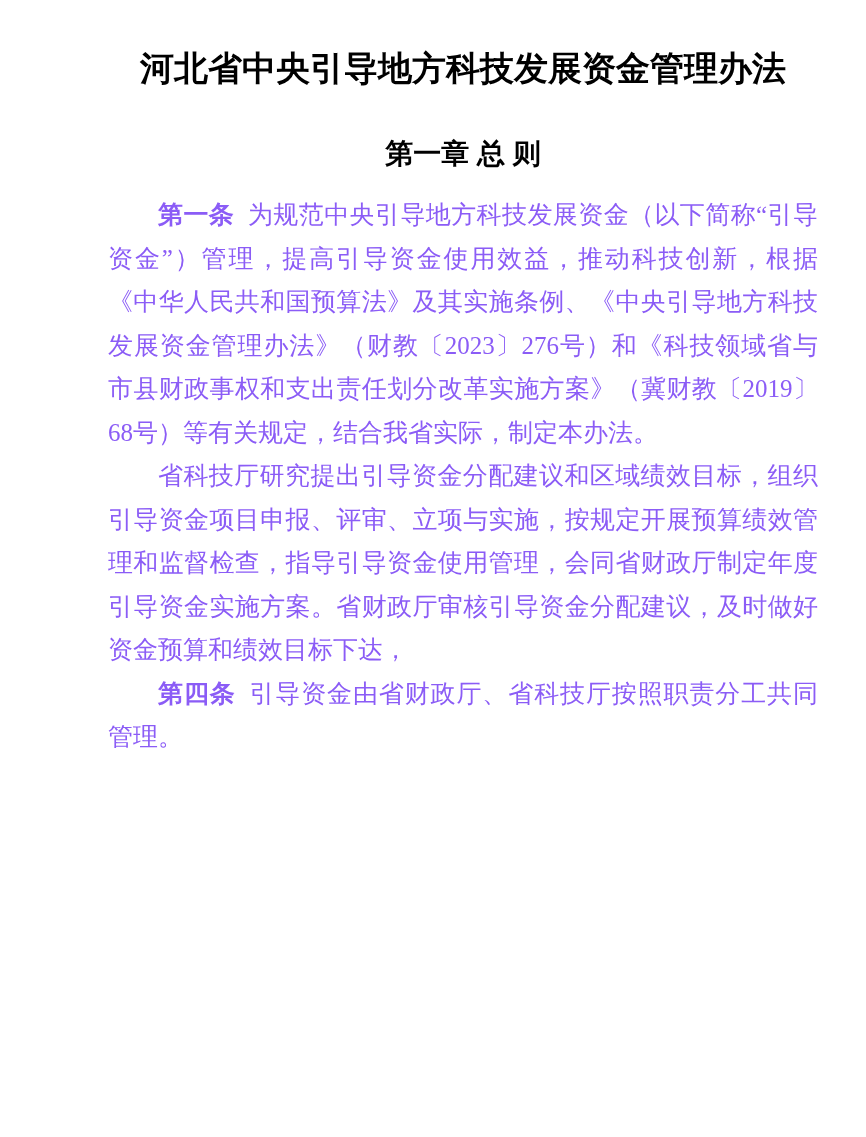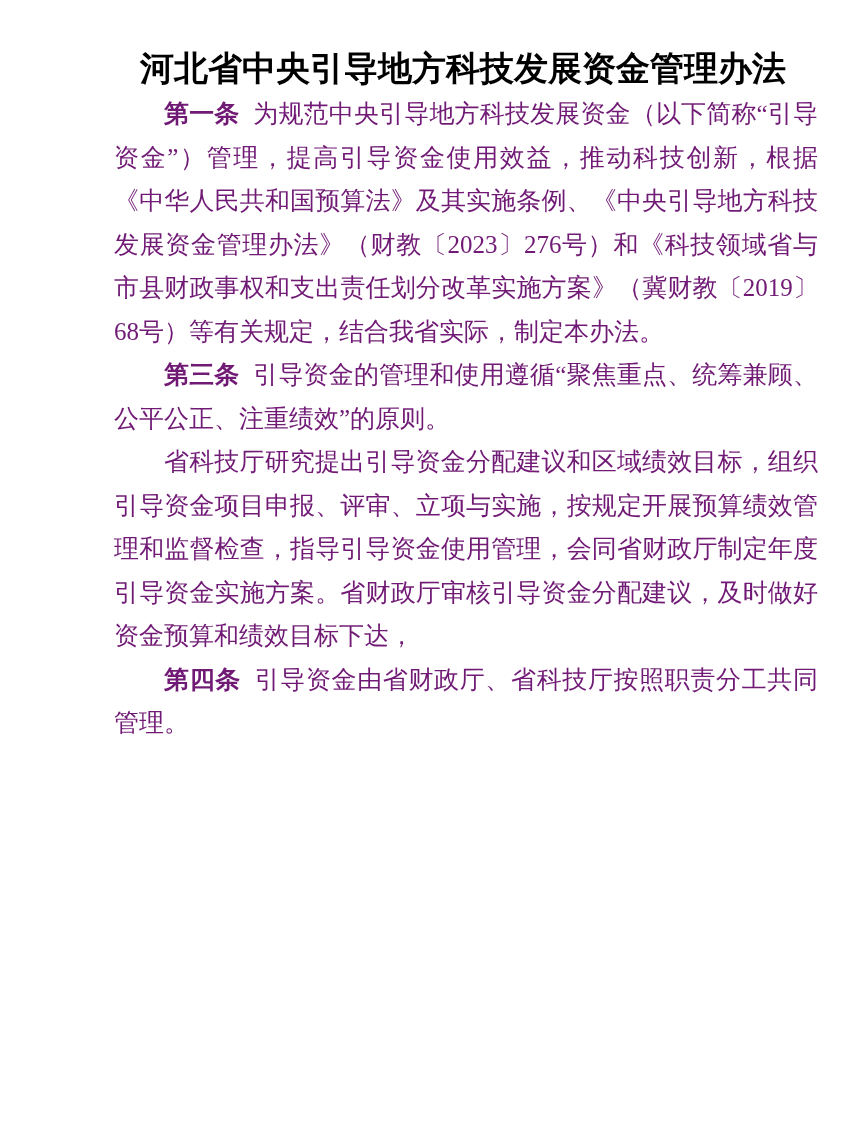--- a/index.html
+++ b/index.html
@@ -36,22 +36,21 @@
     margin: 40px 0 18px 0;
     color: #000000;
     white-space: pre;
   }
   .body-text {
     font-family: "Liberation Serif", serif;
     font-size: 25px;
     line-height: 43.5px;
     text-align: justify;
     text-justify: inter-character;
-    color: #701a75;
-    margin-left: 6px;
+    color: #8b5cf6;
   }
   .para {
     margin: 0;
     padding: 0;
     text-indent: 2em;
   }
   .para-label {
     font-family: "Liberation Sans", sans-serif;
     font-weight: 700;
     margin-right: 0.55em;
@@ -60,26 +59,26 @@
     margin-right: 0;
   }
 </style>
 </head>
 <body>
 
 <div class="page">
 
   <h1 class="doc-title">河北省中央引导地方科技发展资金管理办法</h1>
 
+  <h2 class="chapter-heading">第一章 总 则</h2>
 
   <div class="body-text">
 
     <p class="para"><b class="para-label">第一条</b><span class="para-text">为规范中央引导地方科技发展资金（以下简称“引导资金”）管理，提高引导资金使用效益，推动科技创新，根据《中华人民共和国预算法》及其实施条例、《中央引导地方科技发展资金管理办法》（财教〔2023〕276号）和《科技领域省与市县财政事权和支出责任划分改革实施方案》（冀财教〔2019〕68号）等有关规定，结合我省实际，制定本办法。</span></p>
 
 
-    <p class="para"><b class="para-label">第三条</b><span class="para-text">引导资金的管理和使用遵循“聚焦重点、统筹兼顾、公平公正、注重绩效”的原则。</span></p>
 
     <p class="para"><b class="para-label"></b><span class="para-text">省科技厅研究提出引导资金分配建议和区域绩效目标，组织引导资金项目申报、评审、立项与实施，按规定开展预算绩效管理和监督检查，指导引导资金使用管理，会同省财政厅制定年度引导资金实施方案。省财政厅审核引导资金分配建议，及时做好资金预算和绩效目标下达，</span></p>
 
     <p class="para"><b class="para-label">第四条</b><span class="para-text">引导资金由省财政厅、省科技厅按照职责分工共同管理。</span></p>
 
   </div>
 </div>
 
 </body></html>

